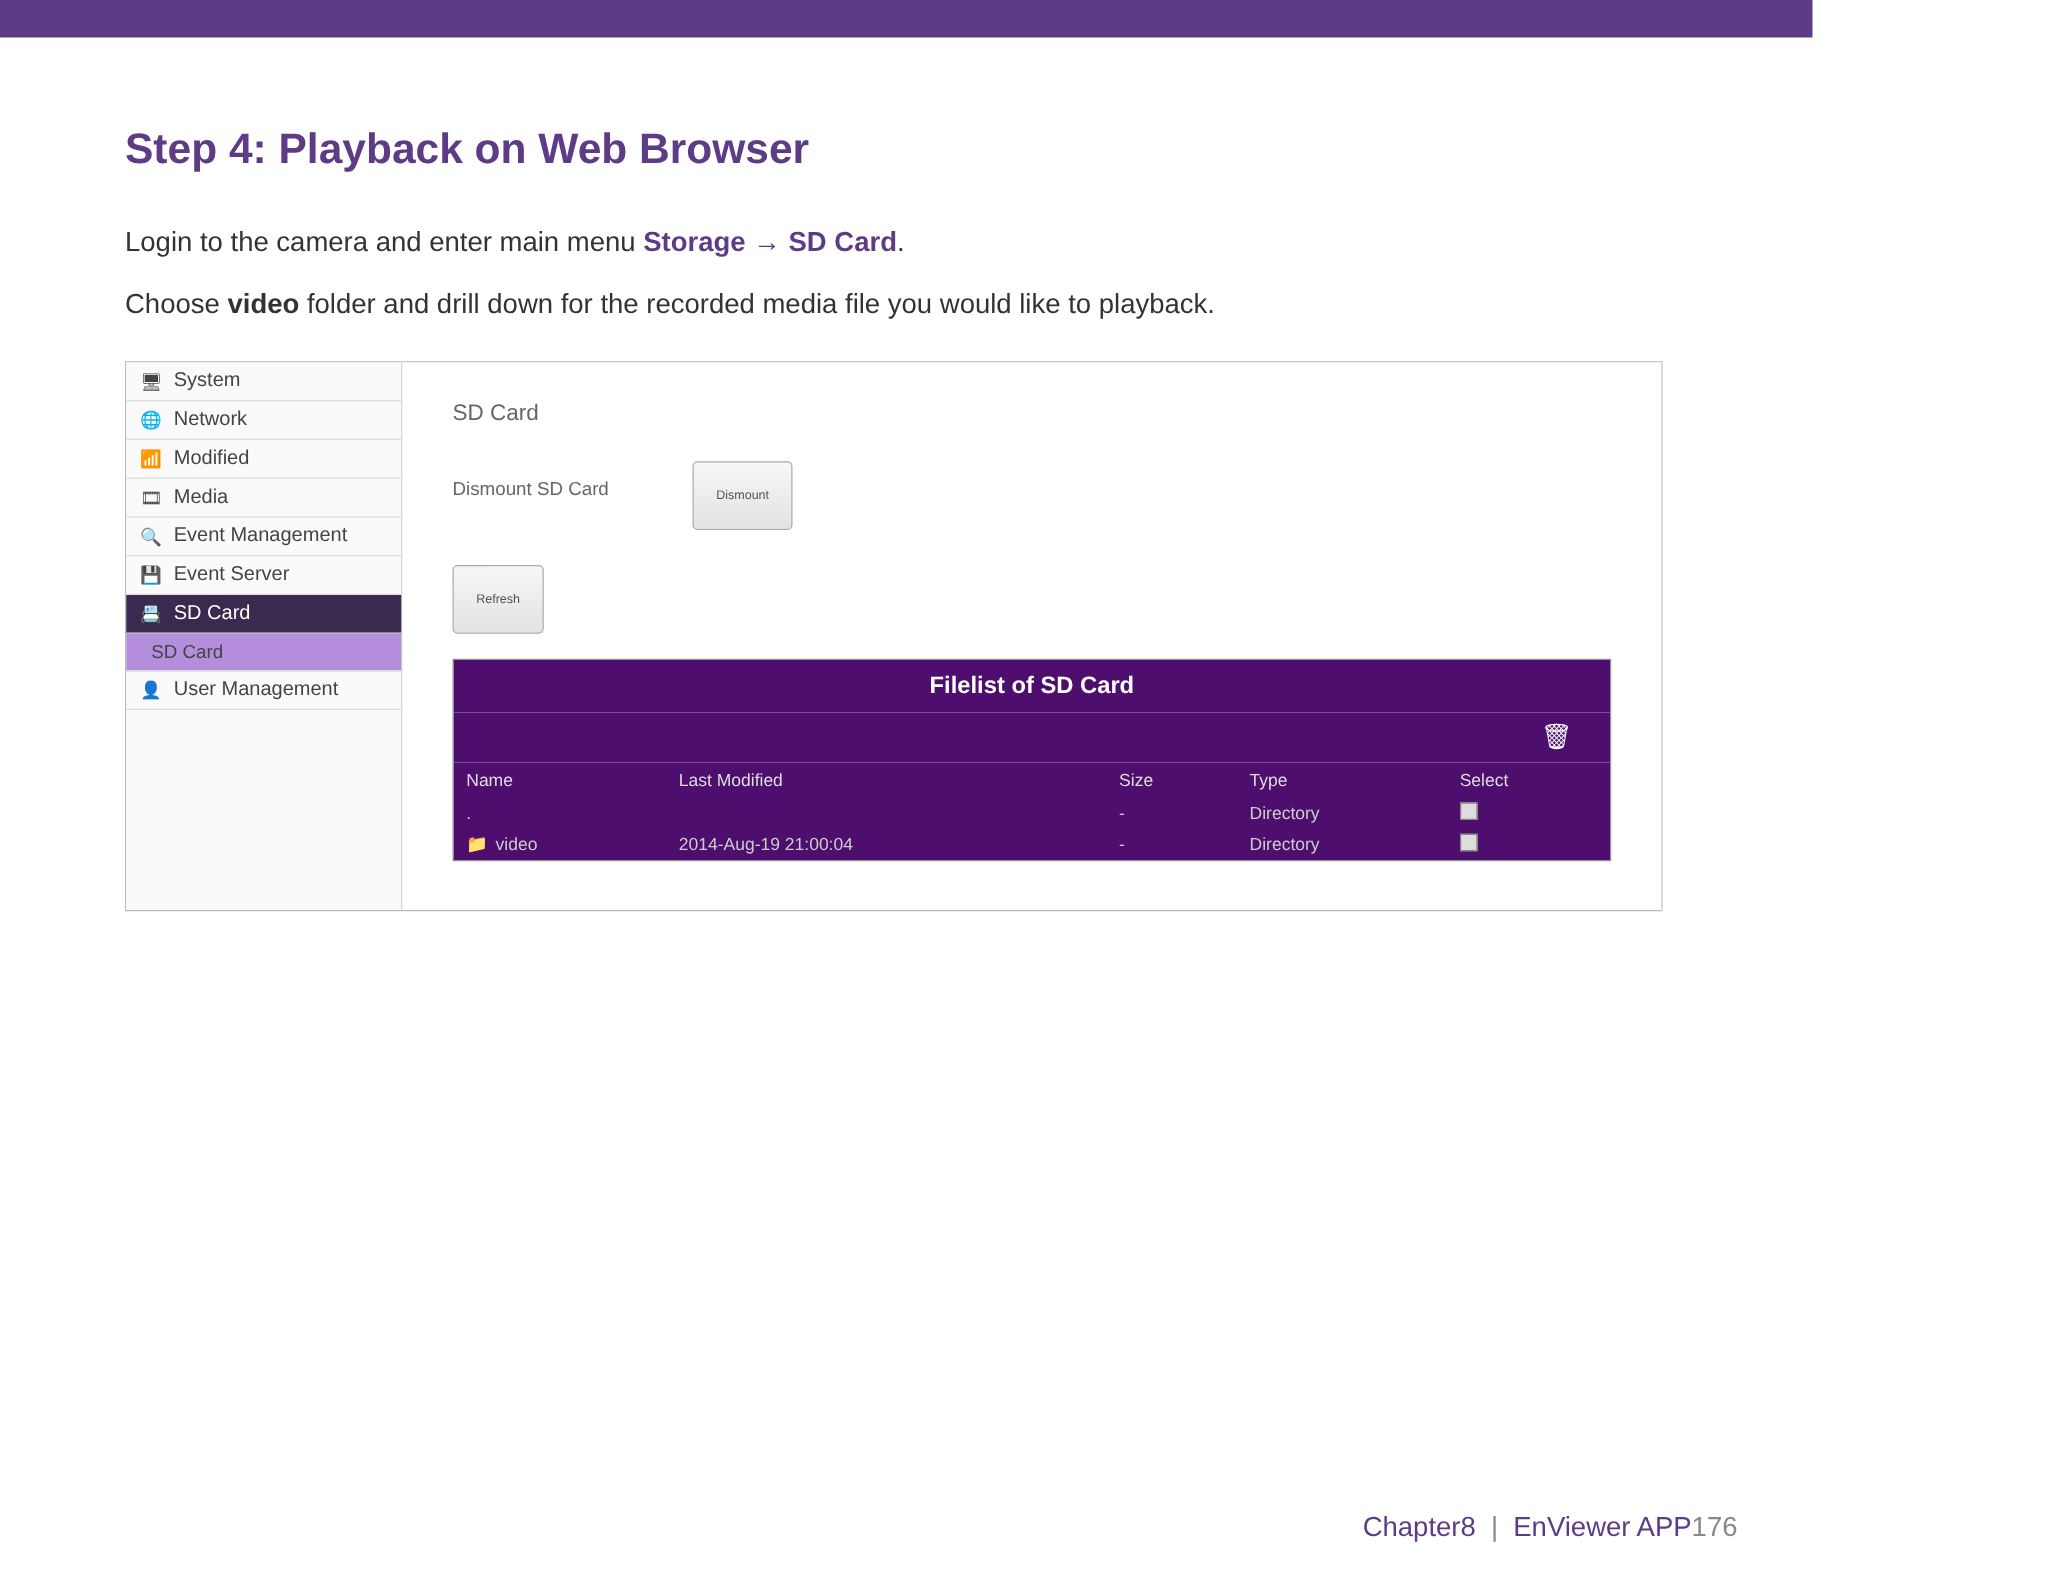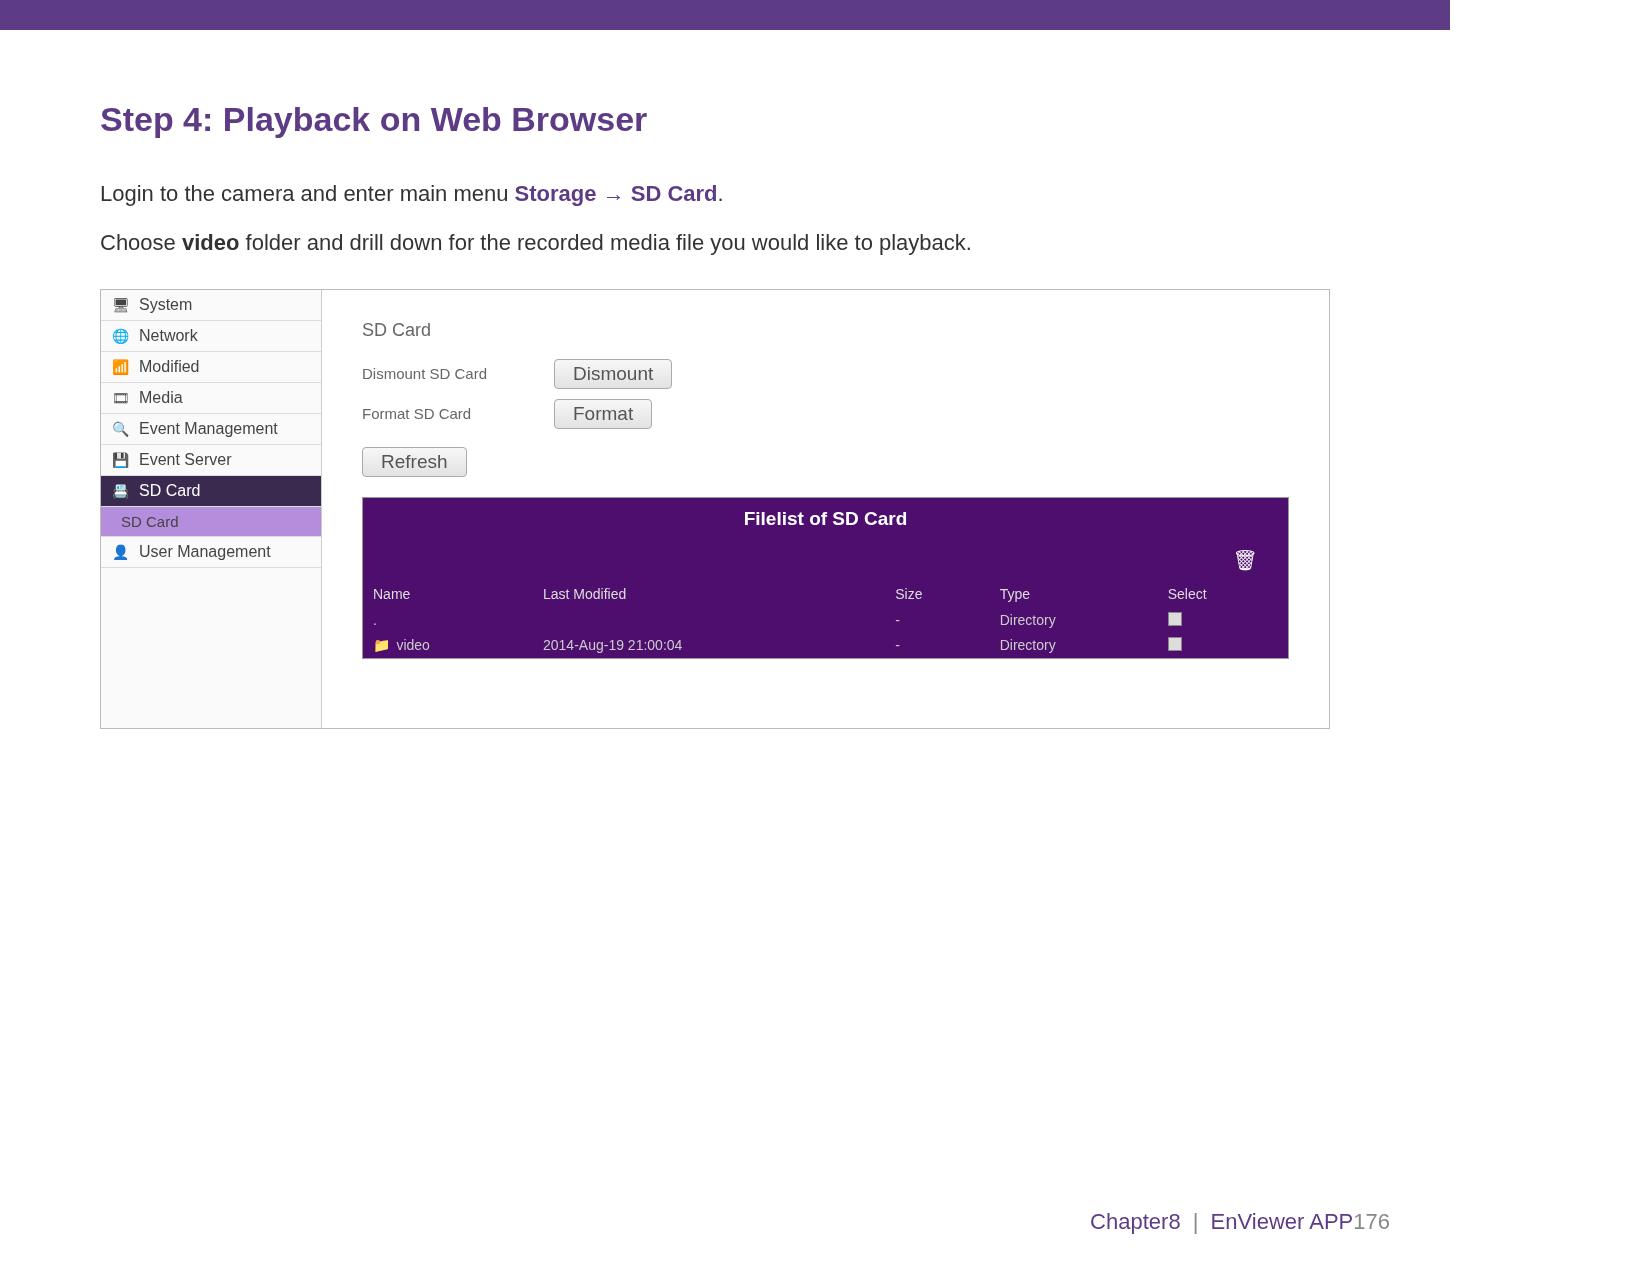--- a/index.html
+++ b/index.html
@@ -14,21 +14,21 @@
   .screenshot{margin-top:30px;border:1px solid #bbb;width:1230px;height:440px;display:flex;box-sizing:border-box;font-family:Tahoma,Arial,sans-serif;}
   .sidebar{width:220px;border-right:1px solid #ccc;background:#fafafa;font-size:16px;color:#444;}
   .nav-item{display:flex;align-items:center;gap:10px;padding:6px 12px;border-bottom:1px solid #ddd;cursor:pointer;}
   .nav-item.active{background:#3a2a4f;color:#fff;}
   .nav-sub{background:#b48edc;color:#444;padding:6px 20px;border-bottom:1px solid #ddd;font-size:15px;}
   .nav-icon{width:16px;height:16px;display:inline-flex;align-items:center;justify-content:center;font-size:14px;color:inherit;}
   .main{flex:1;padding:30px 40px 0 40px;background:#fff;position:relative;}
   .sd-title{font-size:18px;color:#666;margin-bottom:18px;}
   .form-row{display:flex;align-items:center;gap:42px;margin-bottom:10px;font-size:15px;color:#666;}
   .form-label{width:150px;}
-  .btn{background:linear-gradient(#f7f7f7,#e2e2e2);border:1px solid #aaa;border-radius:4px;padding:3px 18px;font-size:19px;color:#555;cursor:pointer;}
+  .btn{background:linear-gradient(#f7f7f7,#e2e2e2);border:1px solid #aaa;border-radius:4px;padding:21px 18px;font-size:10px;color:#555;cursor:pointer;margin-top:10px;}
   .filelist{margin-top:20px;border:1px solid #999;}
   .filelist-head{background:#4e0e6e;color:#fff;font-weight:bold;font-size:19px;padding:10px 18px;text-align:center;}
   .filelist-toolbar{background:#4e0e6e;height:40px;display:flex;justify-content:flex-end;align-items:center;padding-right:30px;}
   .trash{color:#fff;font-size:20px;}
   .file-table{width:100%;border-collapse:collapse;background:#4e0e6e;color:#ccc;font-size:14px;}
   .file-table th{text-align:left;padding:6px 10px;font-weight:normal;color:#ddd;}
   .file-table td{padding:4px 10px;color:#ccc;}
   .folder-icon{color:#d6b96a;margin-right:6px;}
   .file-check{display:inline-block;width:12px;height:12px;background:#ddd;border:1px solid #888;}
   .footer{position:absolute;bottom:40px;left:100px;right:60px;display:flex;justify-content:flex-end;align-items:center;font-size:22px;}
@@ -90,24 +90,20 @@
           </div>
       </div>
 
       <div class="main">
         <div class="sd-title">SD Card</div>
 
         <div class="form-row">
           <span class="form-label">Dismount SD Card</span>
           <button class="btn">Dismount</button>
         </div>
-        <div class="form-row">
-          <span class="form-label">Format SD Card</span>
-          <button class="btn">Format</button>
-        </div>
         <div class="form-row" style="margin-top:18px;align-items:flex-end;">
           <button class="btn">Refresh</button>
         </div>
 
         <div class="filelist">
           <div class="filelist-head">Filelist of SD Card</div>
           <div class="filelist-toolbar">
             <span class="trash">🗑</span>
           </div>
           <table class="file-table">

